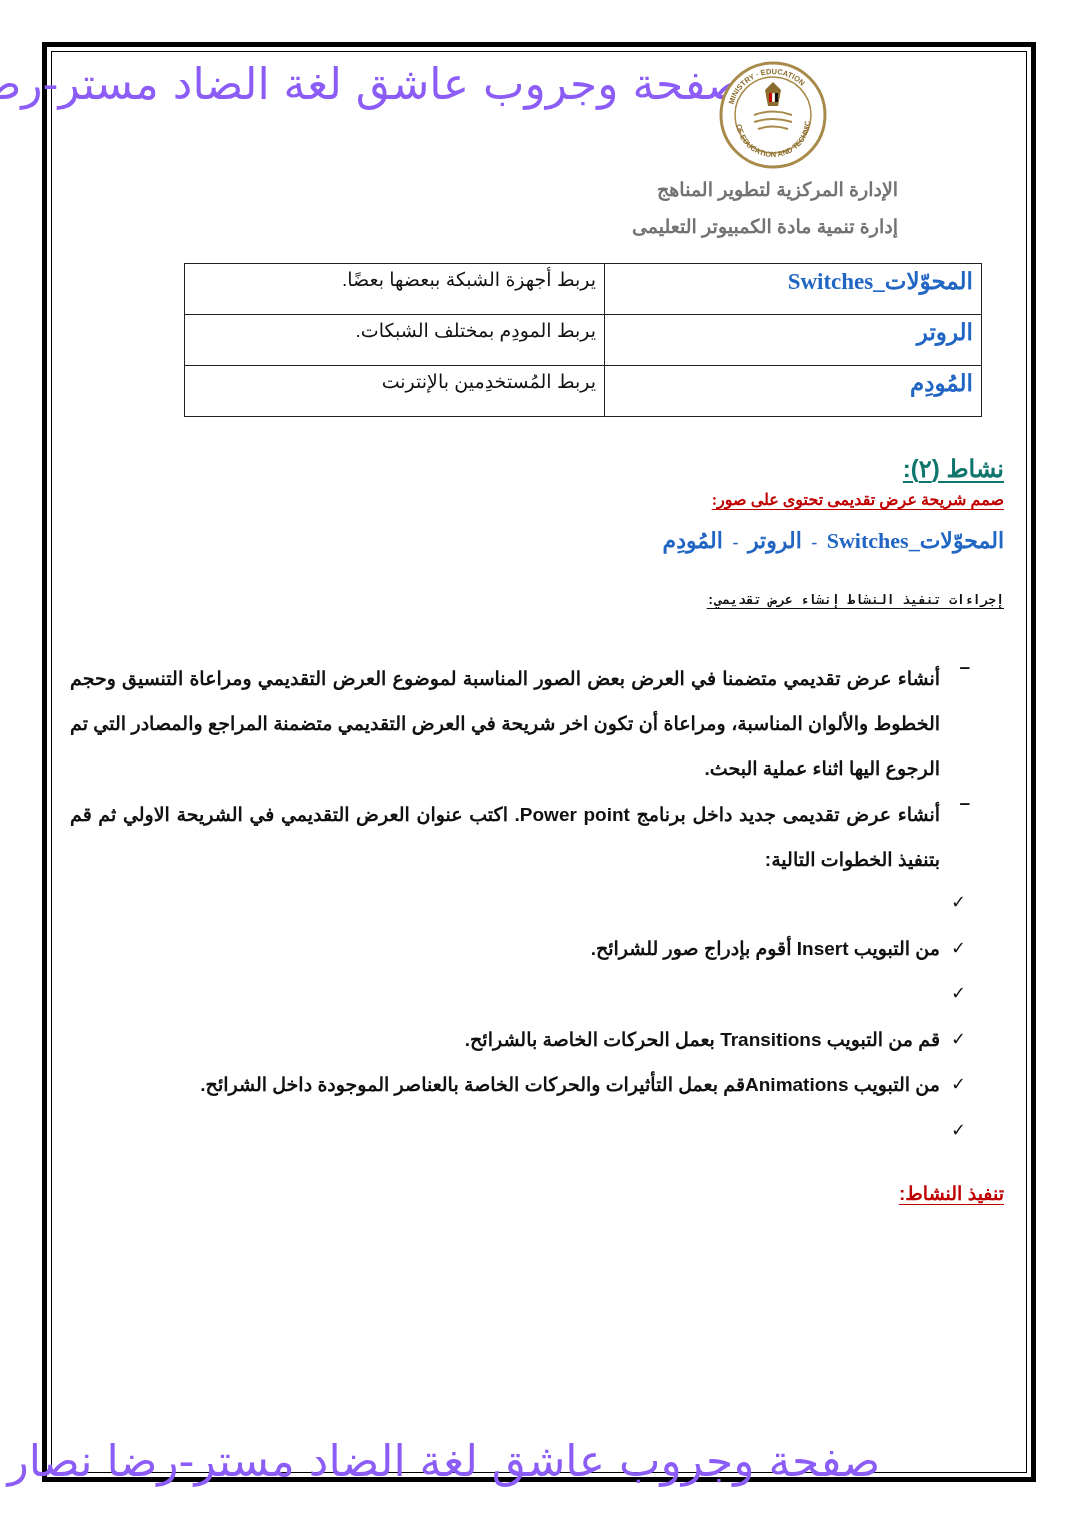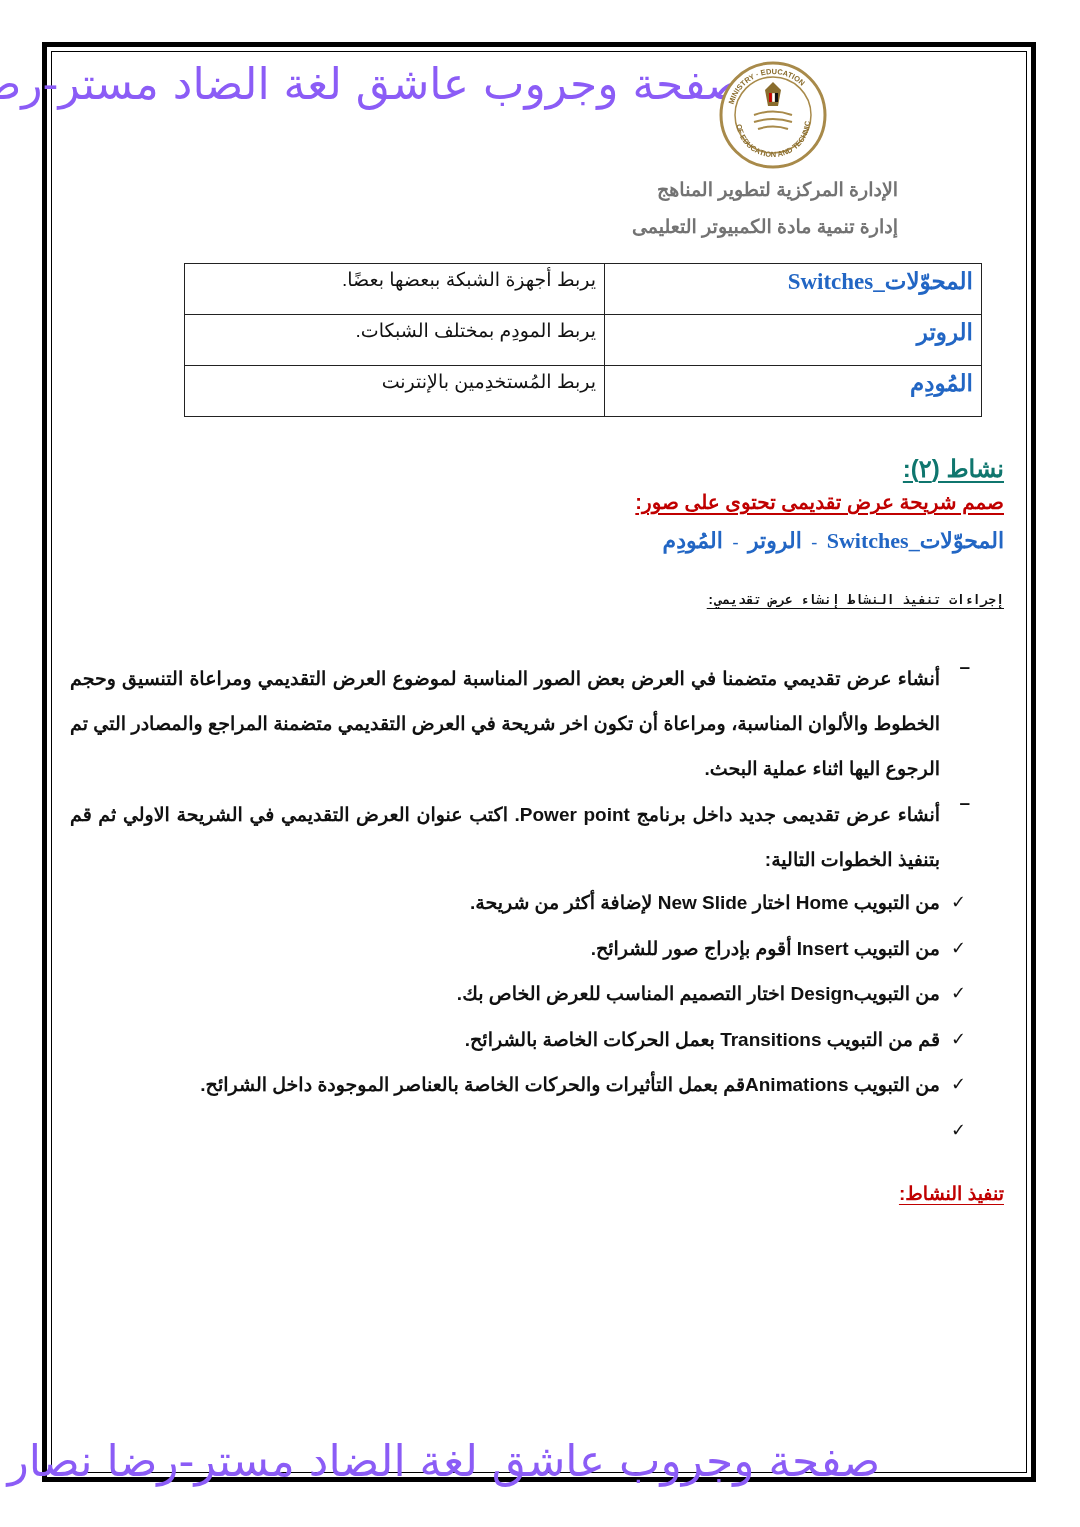--- a/index.html
+++ b/index.html
@@ -46,22 +46,22 @@
     color: #111; font-family: "Liberation Sans", sans-serif; font-size: 19px;
   }
 
   .rtl-block { position: absolute; right: 76px; direction: rtl; white-space: nowrap; }
 
   .act-title {
     top: 455px; color: #0f766e; font-family: "Liberation Sans", sans-serif;
     font-weight: bold; font-size: 24px; text-decoration: underline; text-underline-offset: 4px;
   }
   .act-subtitle {
-    top: 490px; color: #c00000; font-family: Liberation Sans, sans-serif;
-    font-weight: bold; font-size: 20px; text-decoration: underline; text-underline-offset: 4px; margin-left: 9px;
+    top: 490px; color: #c00000; font-family: Liberation Serif, serif;
+    font-weight: bold; font-size: 16px; text-decoration: underline; text-underline-offset: 4px; margin-left: 9px;
   }
   .act-devices {
     top: 528px; color: #2266c4; font-family: "Liberation Serif", serif; font-weight: bold; font-size: 22px;
   }
   .act-devices .sep { color: #2266c4; font-weight: normal; font-size: 18px; padding: 0 4px; }
 
   .proc-heading {
     top: 592px; color: #111; font-family: Liberation Mono, monospace; font-weight: bold; font-size: 13px;
     text-decoration: underline; text-underline-offset: 4px;
   }
@@ -154,29 +154,27 @@
 
 <div class="dash dash-1">–</div>
 <div class="para para-1">أنشاء عرض تقديمي متضمنا في العرض بعض الصور المناسبة لموضوع العرض التقديمي ومراعاة التنسيق وحجم الخطوط والألوان المناسبة، ومراعاة أن تكون اخر شريحة في العرض التقديمي متضمنة المراجع والمصادر التي تم الرجوع اليها اثناء عملية البحث.</div>
 
 <div class="dash dash-2">–</div>
 <div class="para para-2">أنشاء عرض تقديمى جديد داخل برنامج Power point. اكتب عنوان العرض التقديمي في الشريحة الاولي ثم قم بتنفيذ الخطوات التالية:</div>
 
 <div class="steps">
   <div class="step">
     <span class="check">✓</span>
-    <span>من التبويب Home اختار New Slide لإضافة أكثر من شريحة.</span>
   </div>
   <div class="step">
     <span class="check">✓</span>
     <span>من التبويب Insert أقوم بإدراج صور للشرائح.</span>
   </div>
   <div class="step">
     <span class="check">✓</span>
-    <span>من التبويبDesign اختار التصميم المناسب للعرض الخاص بك.</span>
   </div>
   <div class="step">
     <span class="check">✓</span>
     <span>قم من التبويب Transitions بعمل الحركات الخاصة بالشرائح.</span>
   </div>
   <div class="step">
     <span class="check">✓</span>
     <span>من التبويب  Animationsقم بعمل التأثيرات والحركات الخاصة بالعناصر الموجودة داخل الشرائح.</span>
   </div>
   <div class="step">

